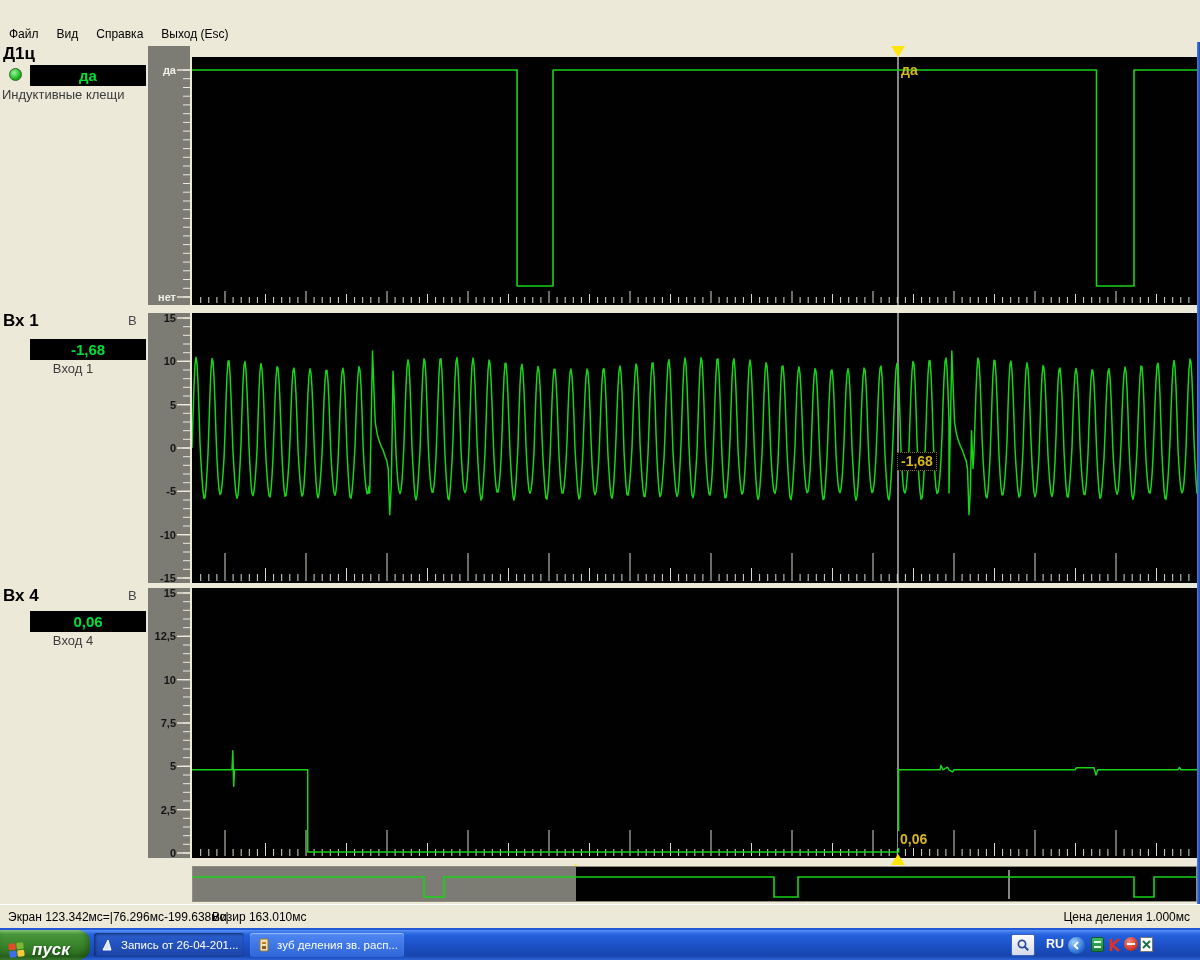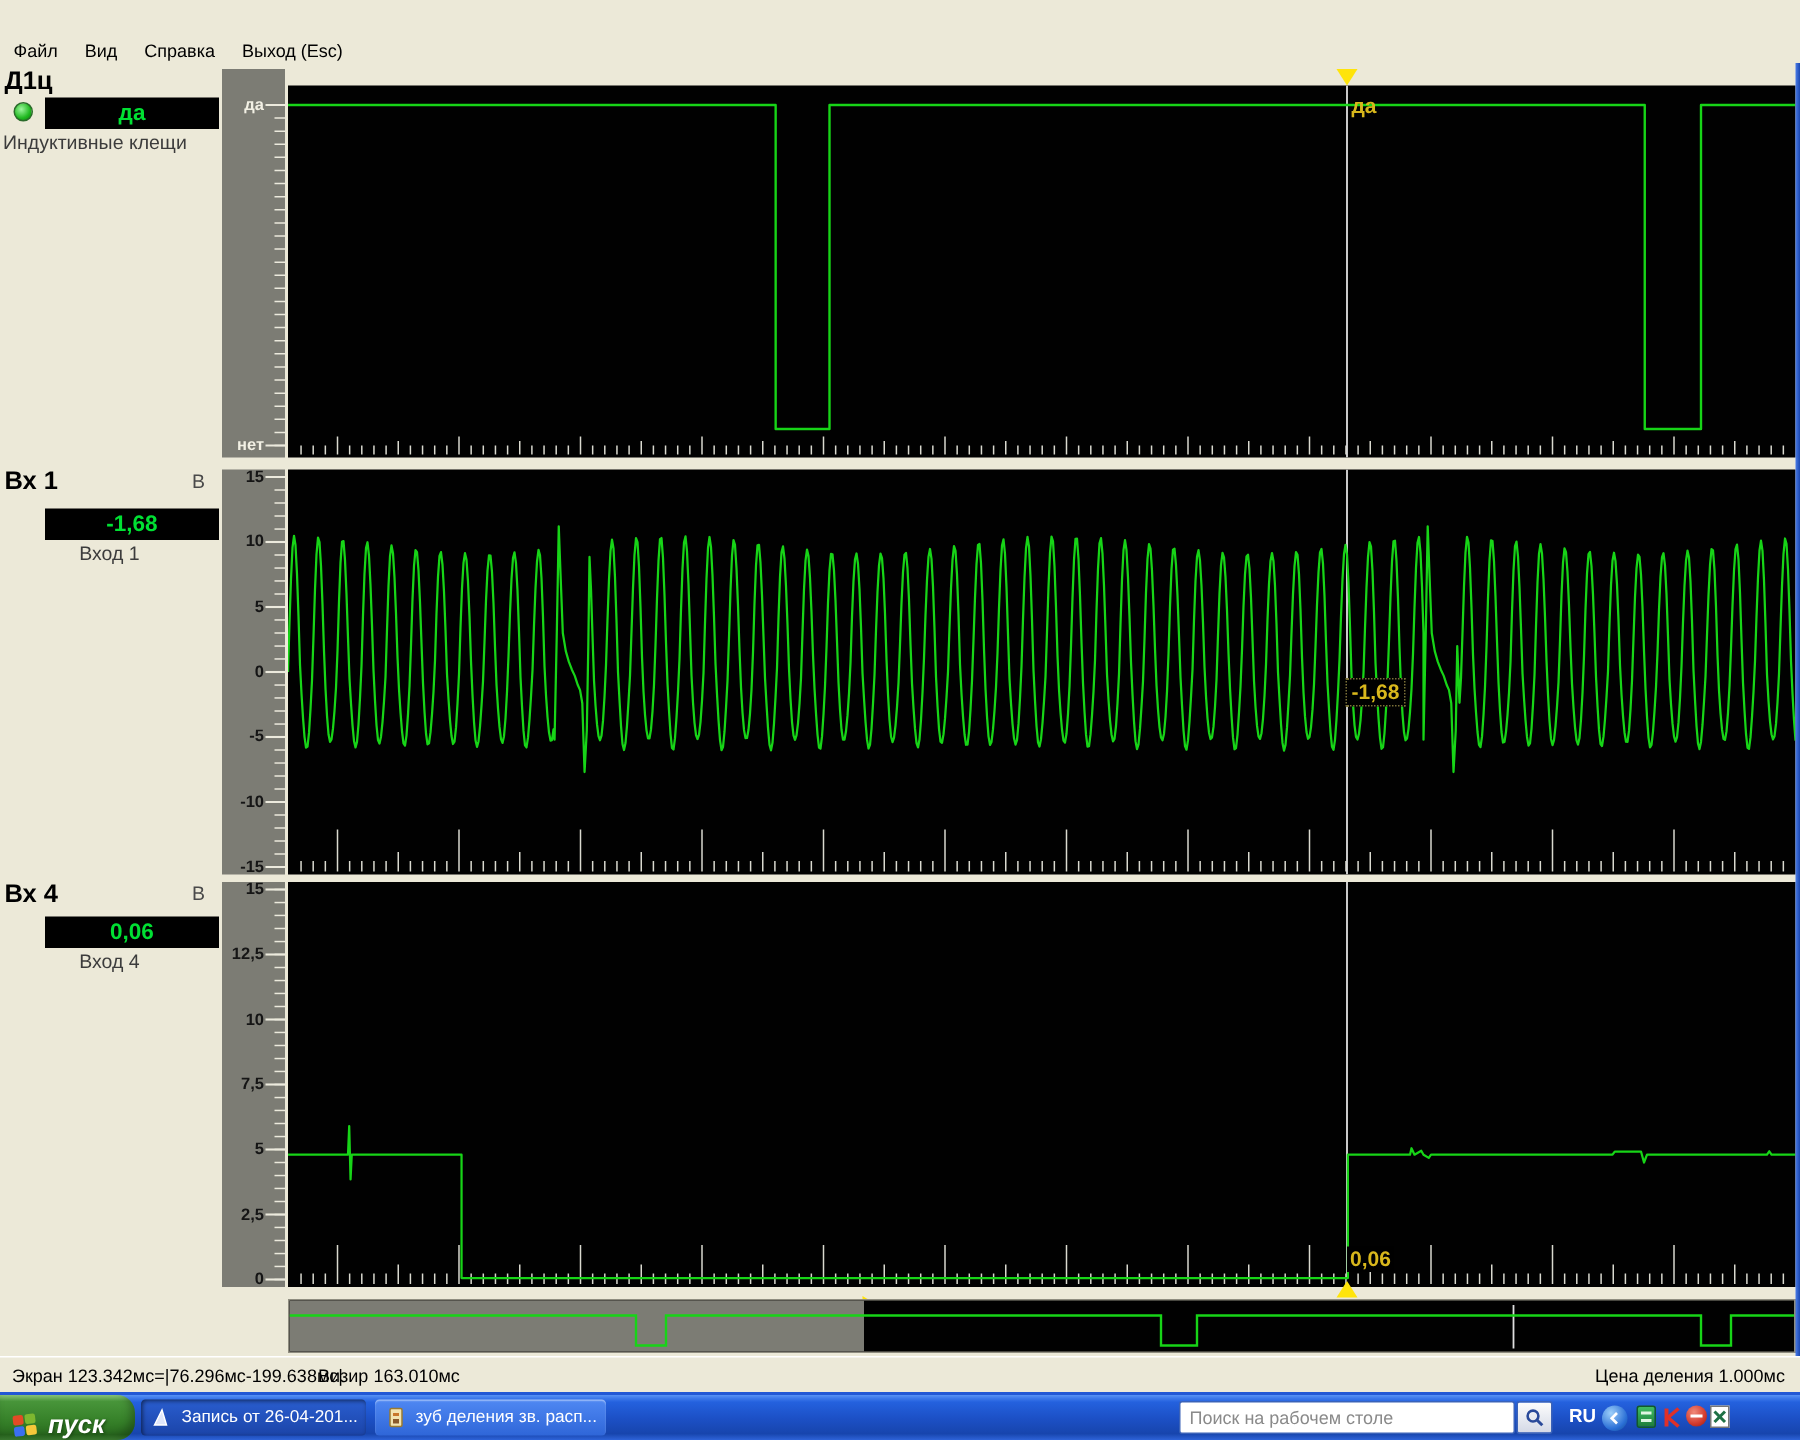--- a/index.html
+++ b/index.html
@@ -696,23 +696,20 @@
     </div>
     <div class="task-btn" id="task2">
       <svg class="task-ico" viewBox="0 0 16 16">
         <rect x="4" y="2" width="8" height="12" rx="1" fill="#f2e3b0" stroke="#9a7a30" stroke-width="1"></rect>
         <rect x="6" y="5" width="4" height="2" fill="#c8762a"></rect>
         <rect x="6" y="9" width="4" height="3" fill="#8a5a2a"></rect>
       </svg>
       <span>зуб деления зв. расп...</span>
     </div>
 
-    <div class="search-box">
-      <input type="text" placeholder="Поиск на рабочем столе" style="">
-    </div>
     <div class="search-btn">
       <svg width="14" height="14" viewBox="0 0 14 14">
         <circle cx="6" cy="6" r="3.6" fill="none" stroke="#2a4a9a" stroke-width="1.7"></circle>
         <line x1="8.8" y1="8.8" x2="12.2" y2="12.2" stroke="#2a4a9a" stroke-width="2"></line>
       </svg>
     </div>
 
     <span class="lang">RU</span>
 
     <span class="tray-ico" id="tray-chevron">

